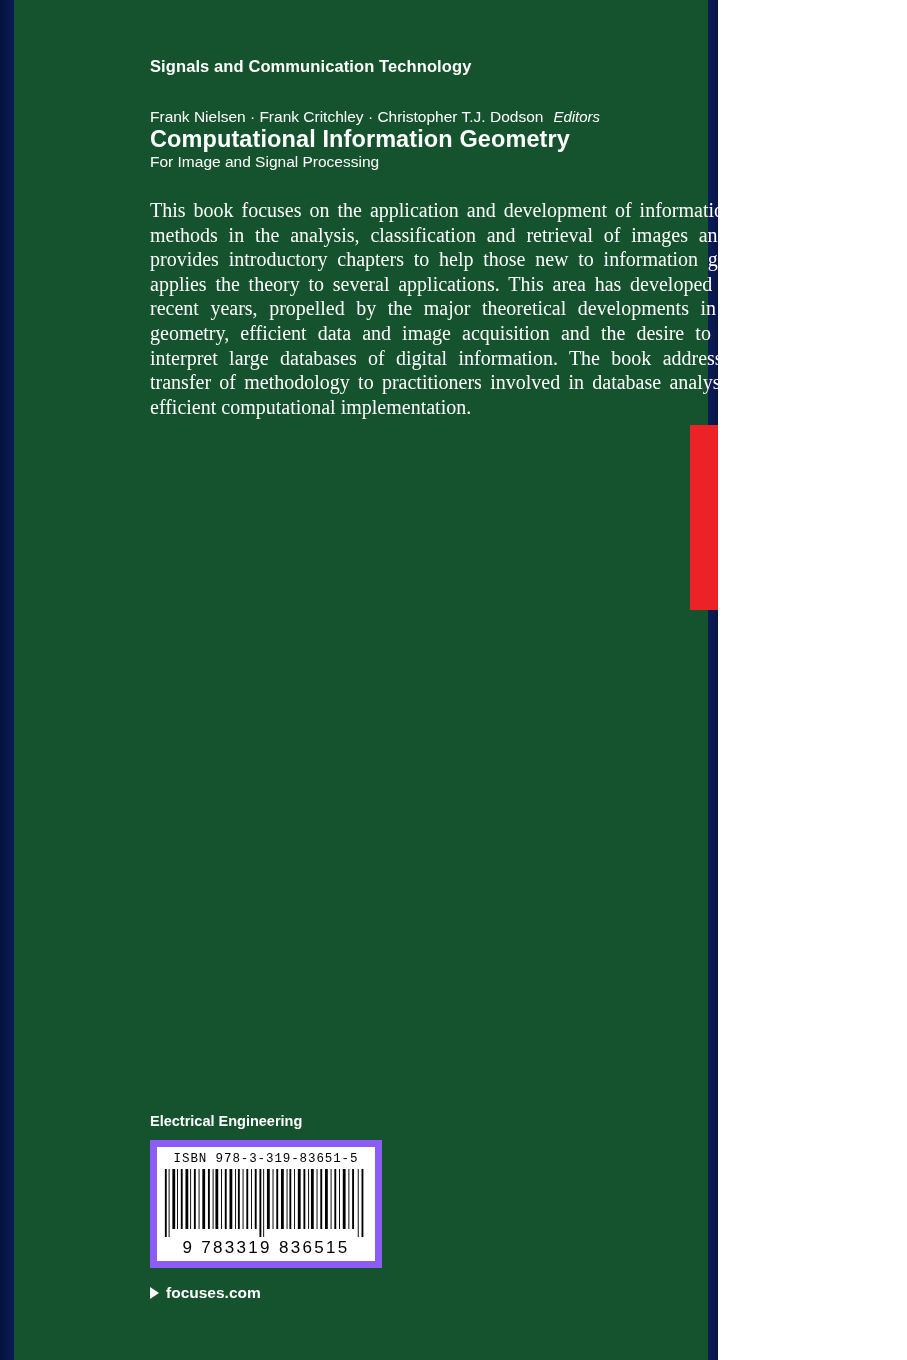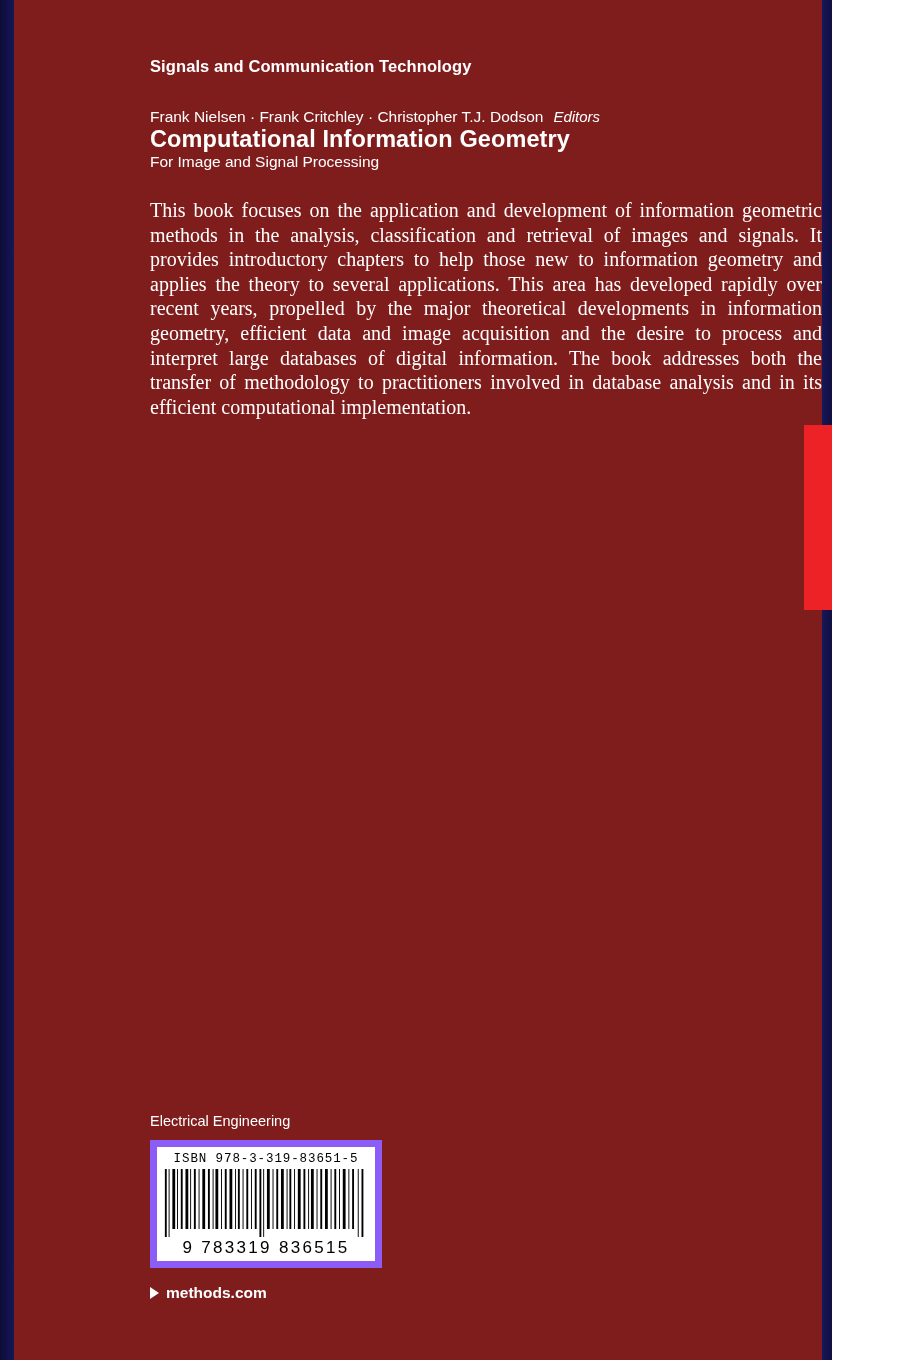--- a/index.html
+++ b/index.html
@@ -5,23 +5,23 @@
   html, body {
     margin: 0;
     padding: 0;
     background: #ffffff;
   }
   body {
     font-family: "Liberation Sans", sans-serif;
   }
   .page {
     position: relative;
-    width: 832px;
+    width: 718px;
     height: 1360px;
-    background: #7f1d1d;
+    background: #14532d;
     overflow: hidden;
   }
   
   .edge-left {
     position: absolute;
     left: 0; top: 0;
     width: 14px; height: 100%;
     background: linear-gradient(to right, #000a3a 0%, #0b1560 100%);
     opacity: 0.9;
   }
@@ -87,21 +87,21 @@
     text-align: justify;
   }
   .bottom {
     position: absolute;
     left: 150px;
     bottom: 58px;
     width: 400px;
   }
   .subject {
     font-size: 14.5px;
-    font-weight: normal;
+    font-weight: bold;
     color: #ffffff;
     margin-bottom: 11px;
   }
   .barcode-box {
     width: 232px;
     background: #ffffff;
     border: 7px solid #8b5cf6;
     padding: 4px 6px 3px 6px;
     box-sizing: border-box;
   }
@@ -219,17 +219,17 @@
         <rect x="198" y="0" width="1" height="60" fill="#000"></rect>
         <rect x="202" y="0" width="2" height="60" fill="#000"></rect>
         <rect x="208" y="0" width="1" height="68" fill="#000"></rect>
         <rect x="212" y="0" width="2" height="68" fill="#000"></rect>
       </svg>
       <div class="barcode-digits">9  783319  836515</div>
     </div>
 
     <div class="springer">
       <span class="tri"></span>
-      <span class="label">methods.com</span>
+      <span class="label">focuses.com</span>
     </div>
   </div>
 
 </div>
 
 </body></html>

